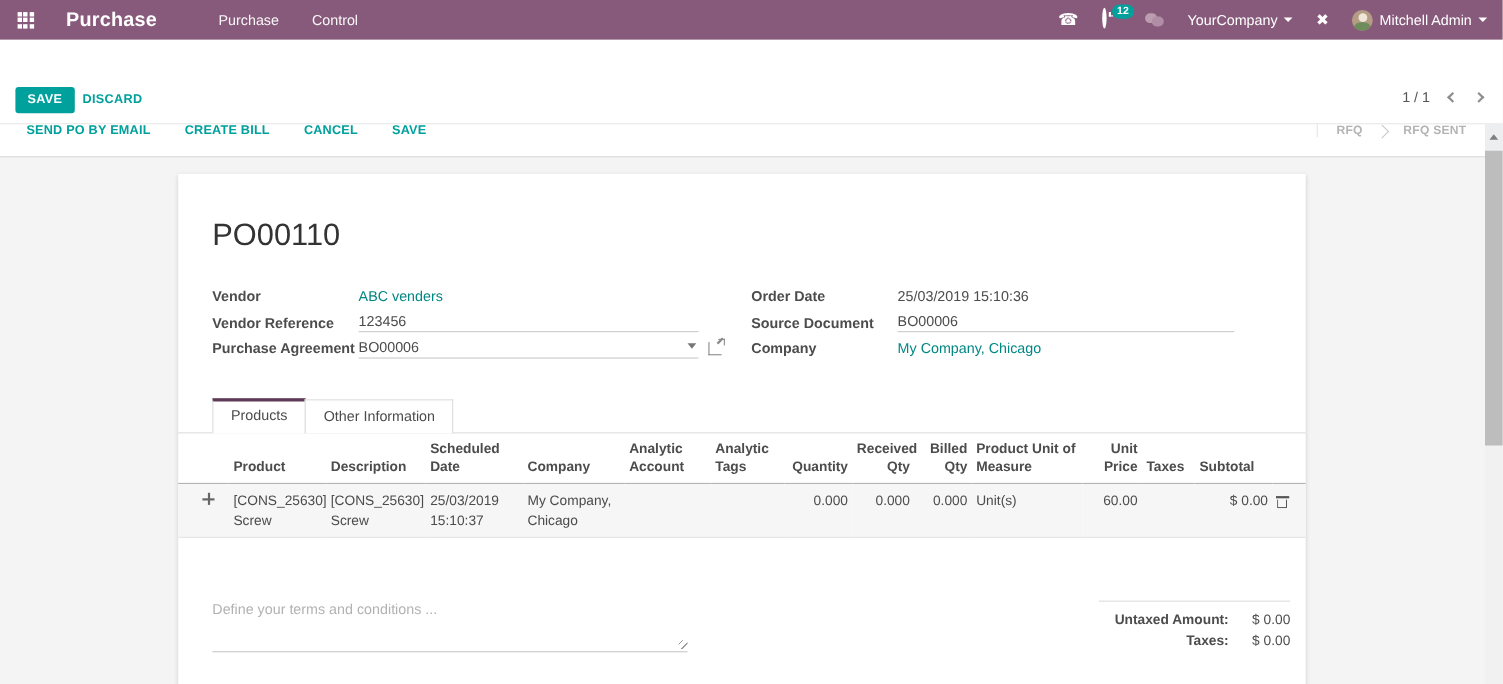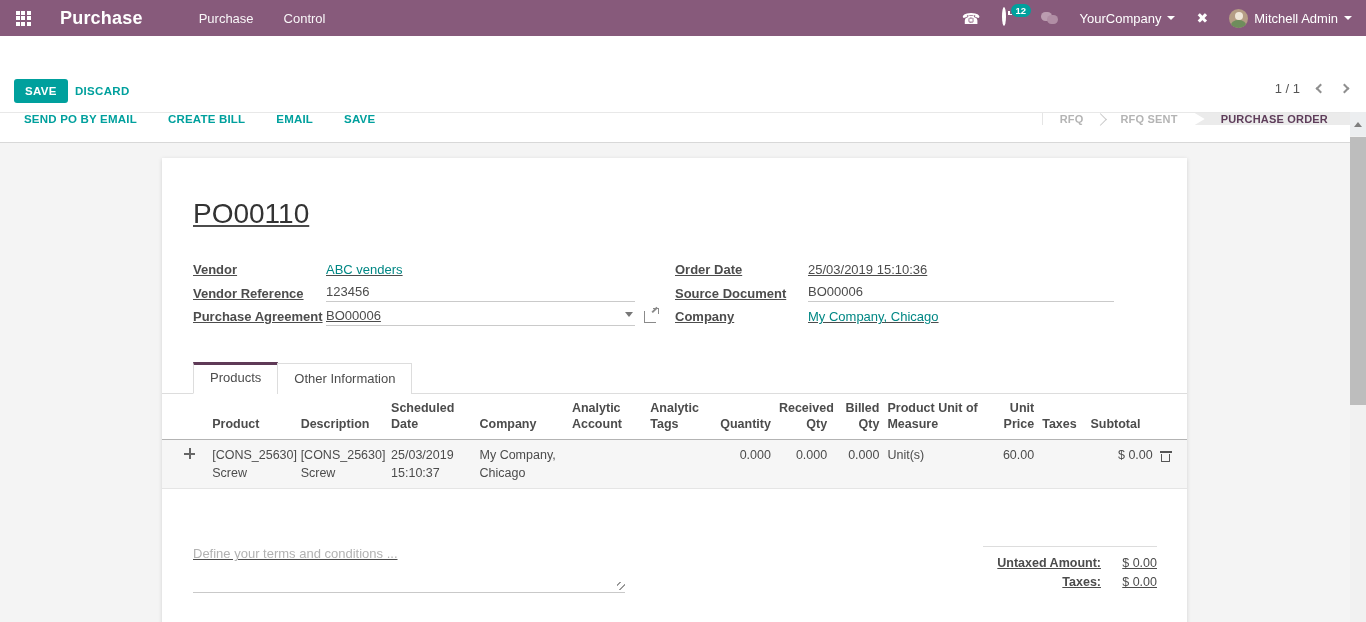--- a/index.html
+++ b/index.html
@@ -60,21 +60,21 @@
     color:#b4b4b4; letter-spacing:.2px; cursor:pointer; }
   .status-sep { align-self:center; width:9px; height:9px; border-top:1px solid #c9c9c9; border-right:1px solid #c9c9c9;
     transform:rotate(45deg); margin:0 -2px 0 -4px; }
   .status-step.active { background:#ebebeb; color:#5E3D5A; padding:0 22px 0 26px;
     clip-path:polygon(0 0, 100% 0, 100% 100%, 0 100%, 10px 50%); }
 
   
   .content { position:absolute; top:144px; left:0; right:16px; bottom:0; background:#f4f4f4; }
   .sheet { position:absolute; left:162px; top:14px; width:1025px; height:480px; background:#fff;
     box-shadow:0 1px 4px rgba(0,0,0,.14); }
-  .sheet-pad { padding:0 30px 0 31px;text-decoration:underline; }
+  .sheet-pad { padding:0 14px 0 31px; }
   .po-title { font-size:28px; color:#333; padding-top:40px; font-weight:normal; }
 
   .field-groups { display:flex; margin-top:29px; }
   .fg { width:50%; }
   .field-row { display:flex; align-items:center; min-height:23.5px; font-size:13px; }
   .field-label { width:133px; font-weight:bold; color:#4c4c4c; flex:none; padding-bottom:2px; }
   .field-val { flex:1; padding-bottom:2px; position:relative; }
   .fg-left .field-val { max-width:309px; }
   .fg-right .field-val { max-width:306px; }
   .link-val { color:#008784; cursor:pointer; }
@@ -179,28 +179,27 @@
     <span>1 / 1</span>
     <span class="chev chev-left"></span>
     <span class="chev chev-right"></span>
   </div>
 </div>
 
 <div class="action-bar">
   <div class="action-btns">
     <button>SEND PO BY EMAIL</button>
     <button>CREATE BILL</button>
-    <button>EMAIL</button>
+    <button>CANCEL</button>
     <button>SAVE</button>
   </div>
   <div class="statusbar">
     <span class="status-step">RFQ</span>
     <span class="status-sep"></span>
     <span class="status-step">RFQ SENT</span>
-    <span class="status-step active">PURCHASE ORDER</span>
   </div>
 </div>
 
 <div class="content">
   <div class="sheet">
     <div class="sheet-pad">
       <h1 class="po-title">PO00110</h1>
 
       <div class="field-groups">
         <div class="fg fg-left">

